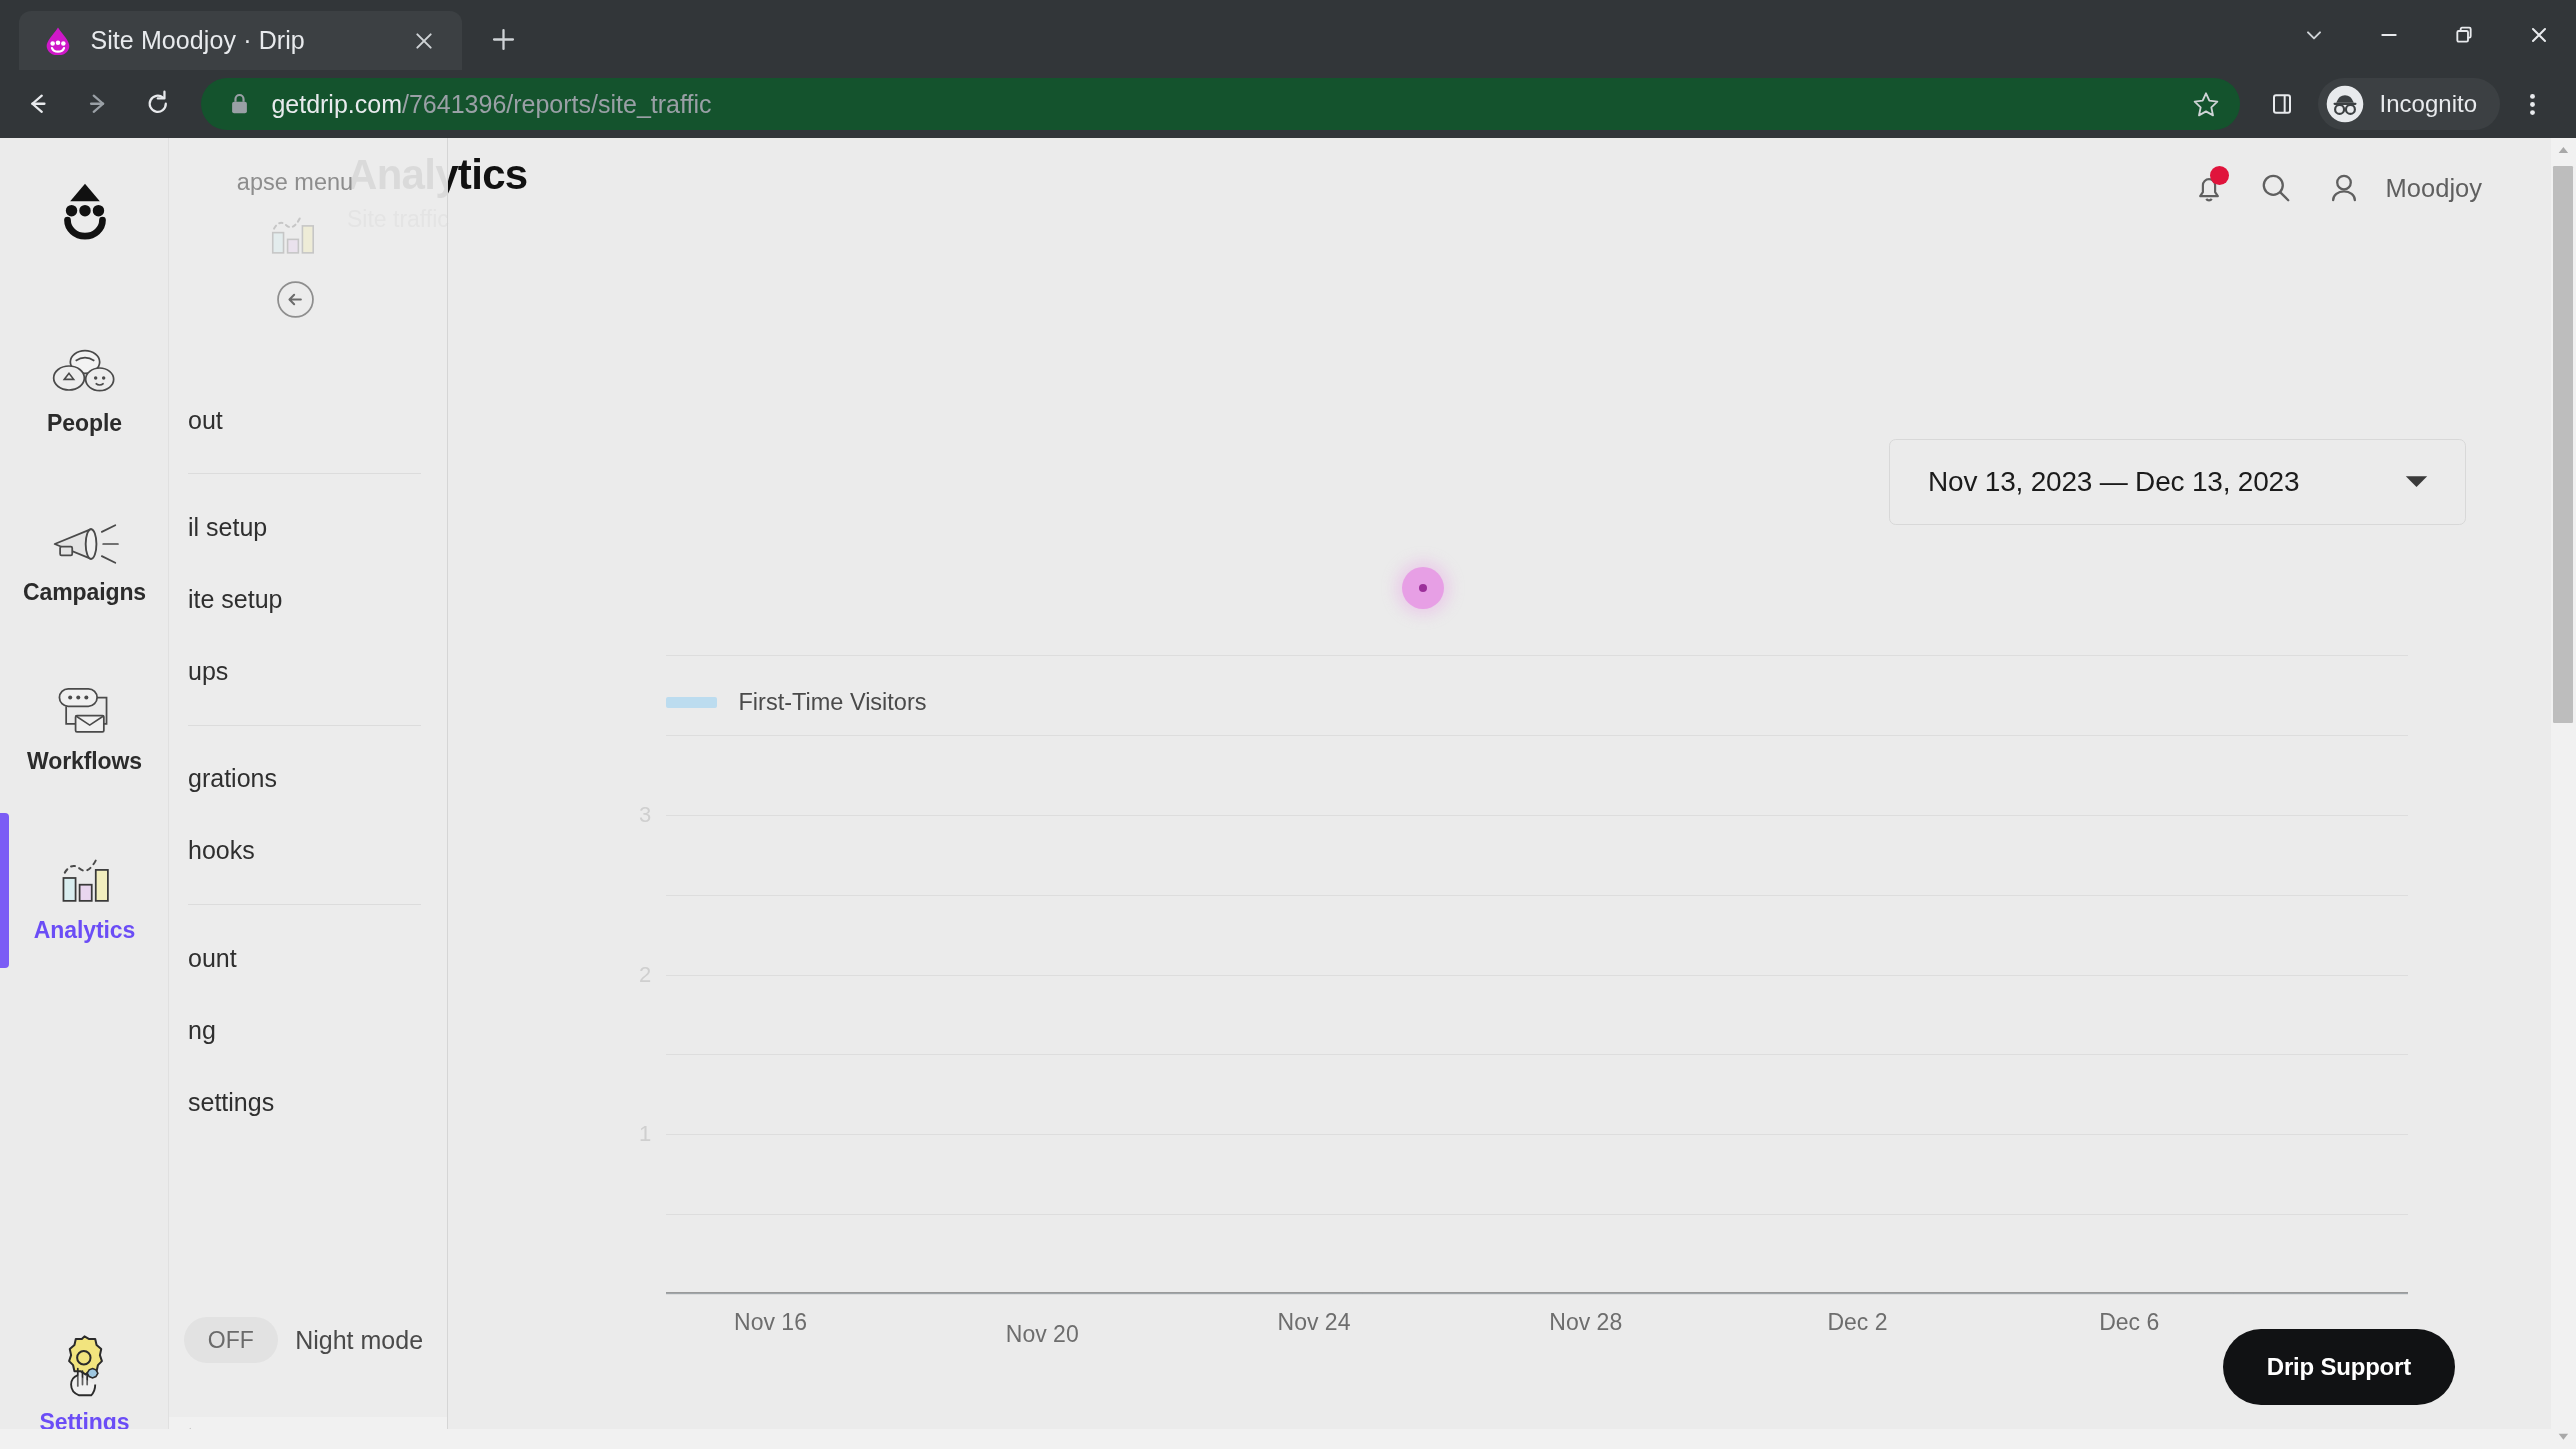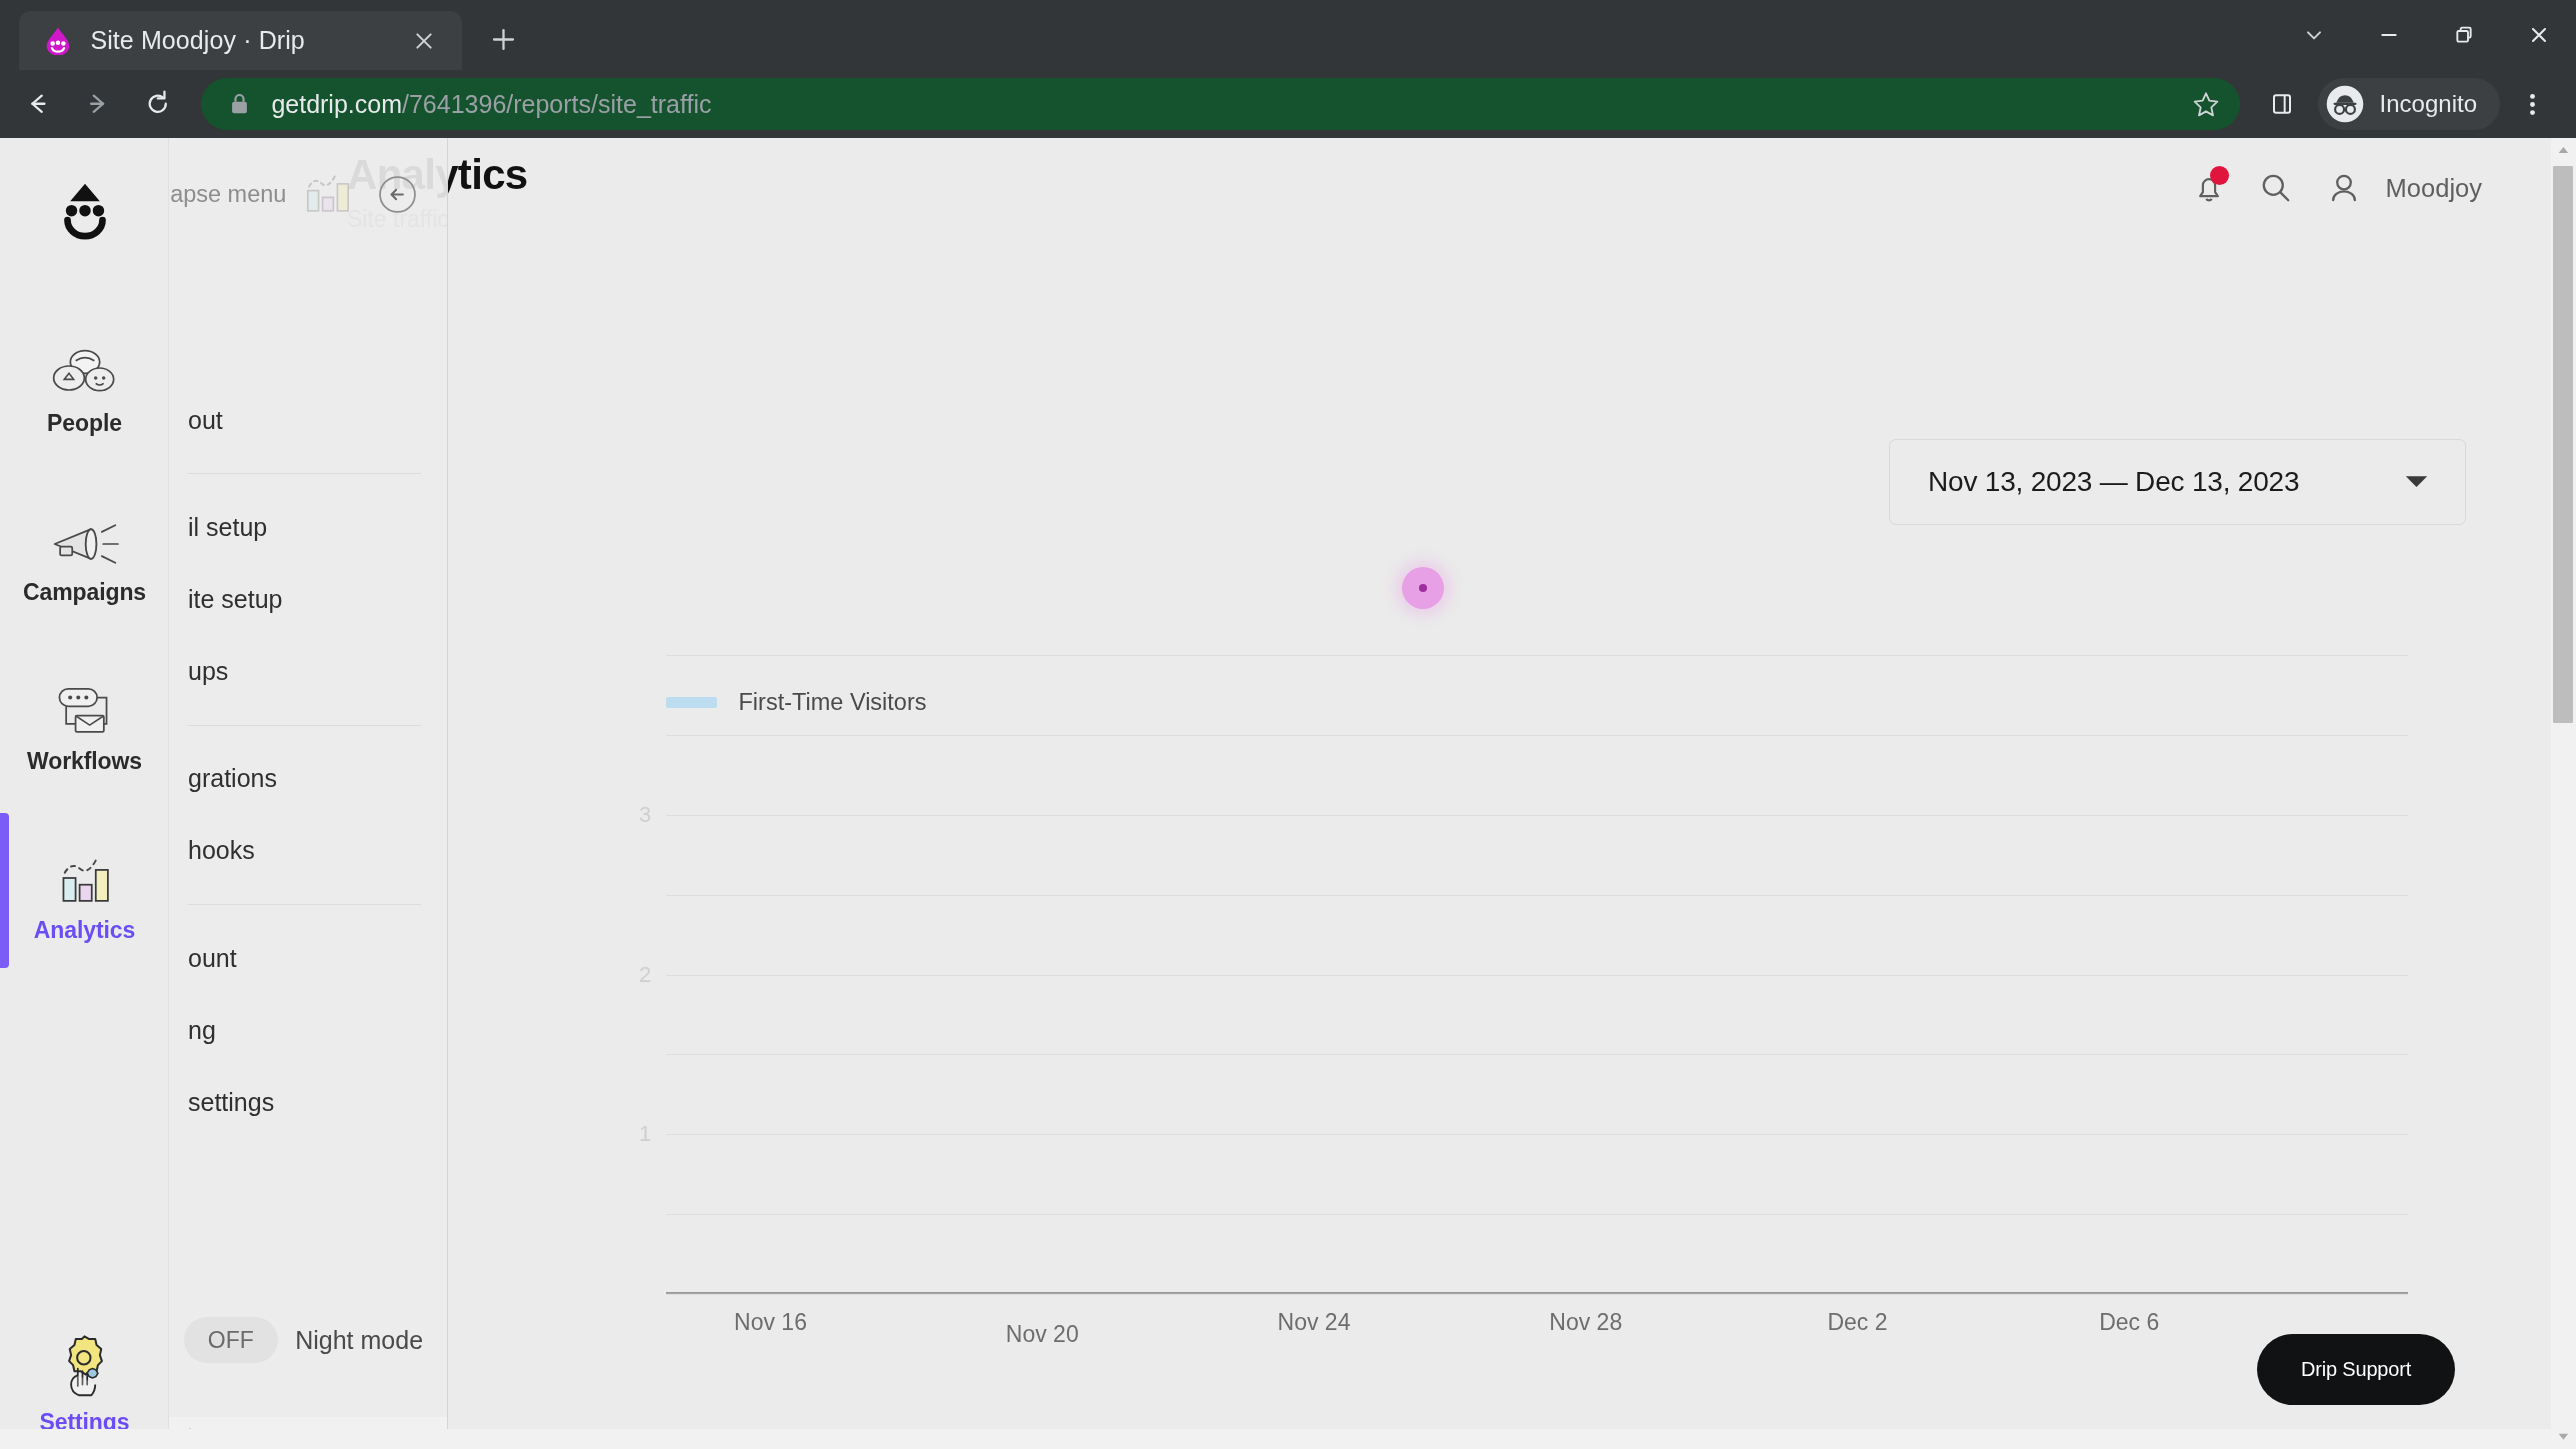--- a/index.html
+++ b/index.html
@@ -145,34 +145,34 @@
     position: absolute; top: calc(100% + 14.8px);
     font-size: 23px; color: #6d6d6d; transform: translateX(-50%);
     white-space: nowrap;
   }
 
   
   .support-btn {
     position: absolute; right: 121px; bottom: 44px;
     background: #111214; color: #fff;
     border-radius: 47px; padding: 24px 44px;
-    font-size: 20px; font-weight: 400; letter-spacing: -0.2px; text-align: center;
+    font-size: 24px; font-weight: 700; letter-spacing: -0.2px; text-align: center;
   }
 
   
   .overlay-panel {
     position: absolute; left: 169px; top: 0; width: 279px; height: 1311px;
     background: rgba(235,235,235,0.92);
     border-right: 0.7px solid #d5d5d5;
     z-index: 30; overflow: hidden;
   }
   .ov-head {
     position: absolute; left: 0; top: 31px; width: 279px;
     display: flex; align-items: center; justify-content: flex-end;
-    padding-right: 27px; gap: 14.8px;
+    padding-right: 27px; gap: 14.8px; flex-direction: column;
   }
   .ov-head-text { font-size: 23.5px; color: #8d8d8d; white-space: nowrap; }
 
   .ov-list { position: absolute; left: 0; top: 246px; width: 279px; }
   .ov-item {
     height: 72px; display: flex; align-items: center;
     padding-left: 19px; font-size: 25px; color: #2f2f2f;
     white-space: nowrap; overflow: hidden;
   }
   .ov-sep { height: 0.7px; background: #dcdcdc; margin: 17.4px 27px 17.4px 19px; }

